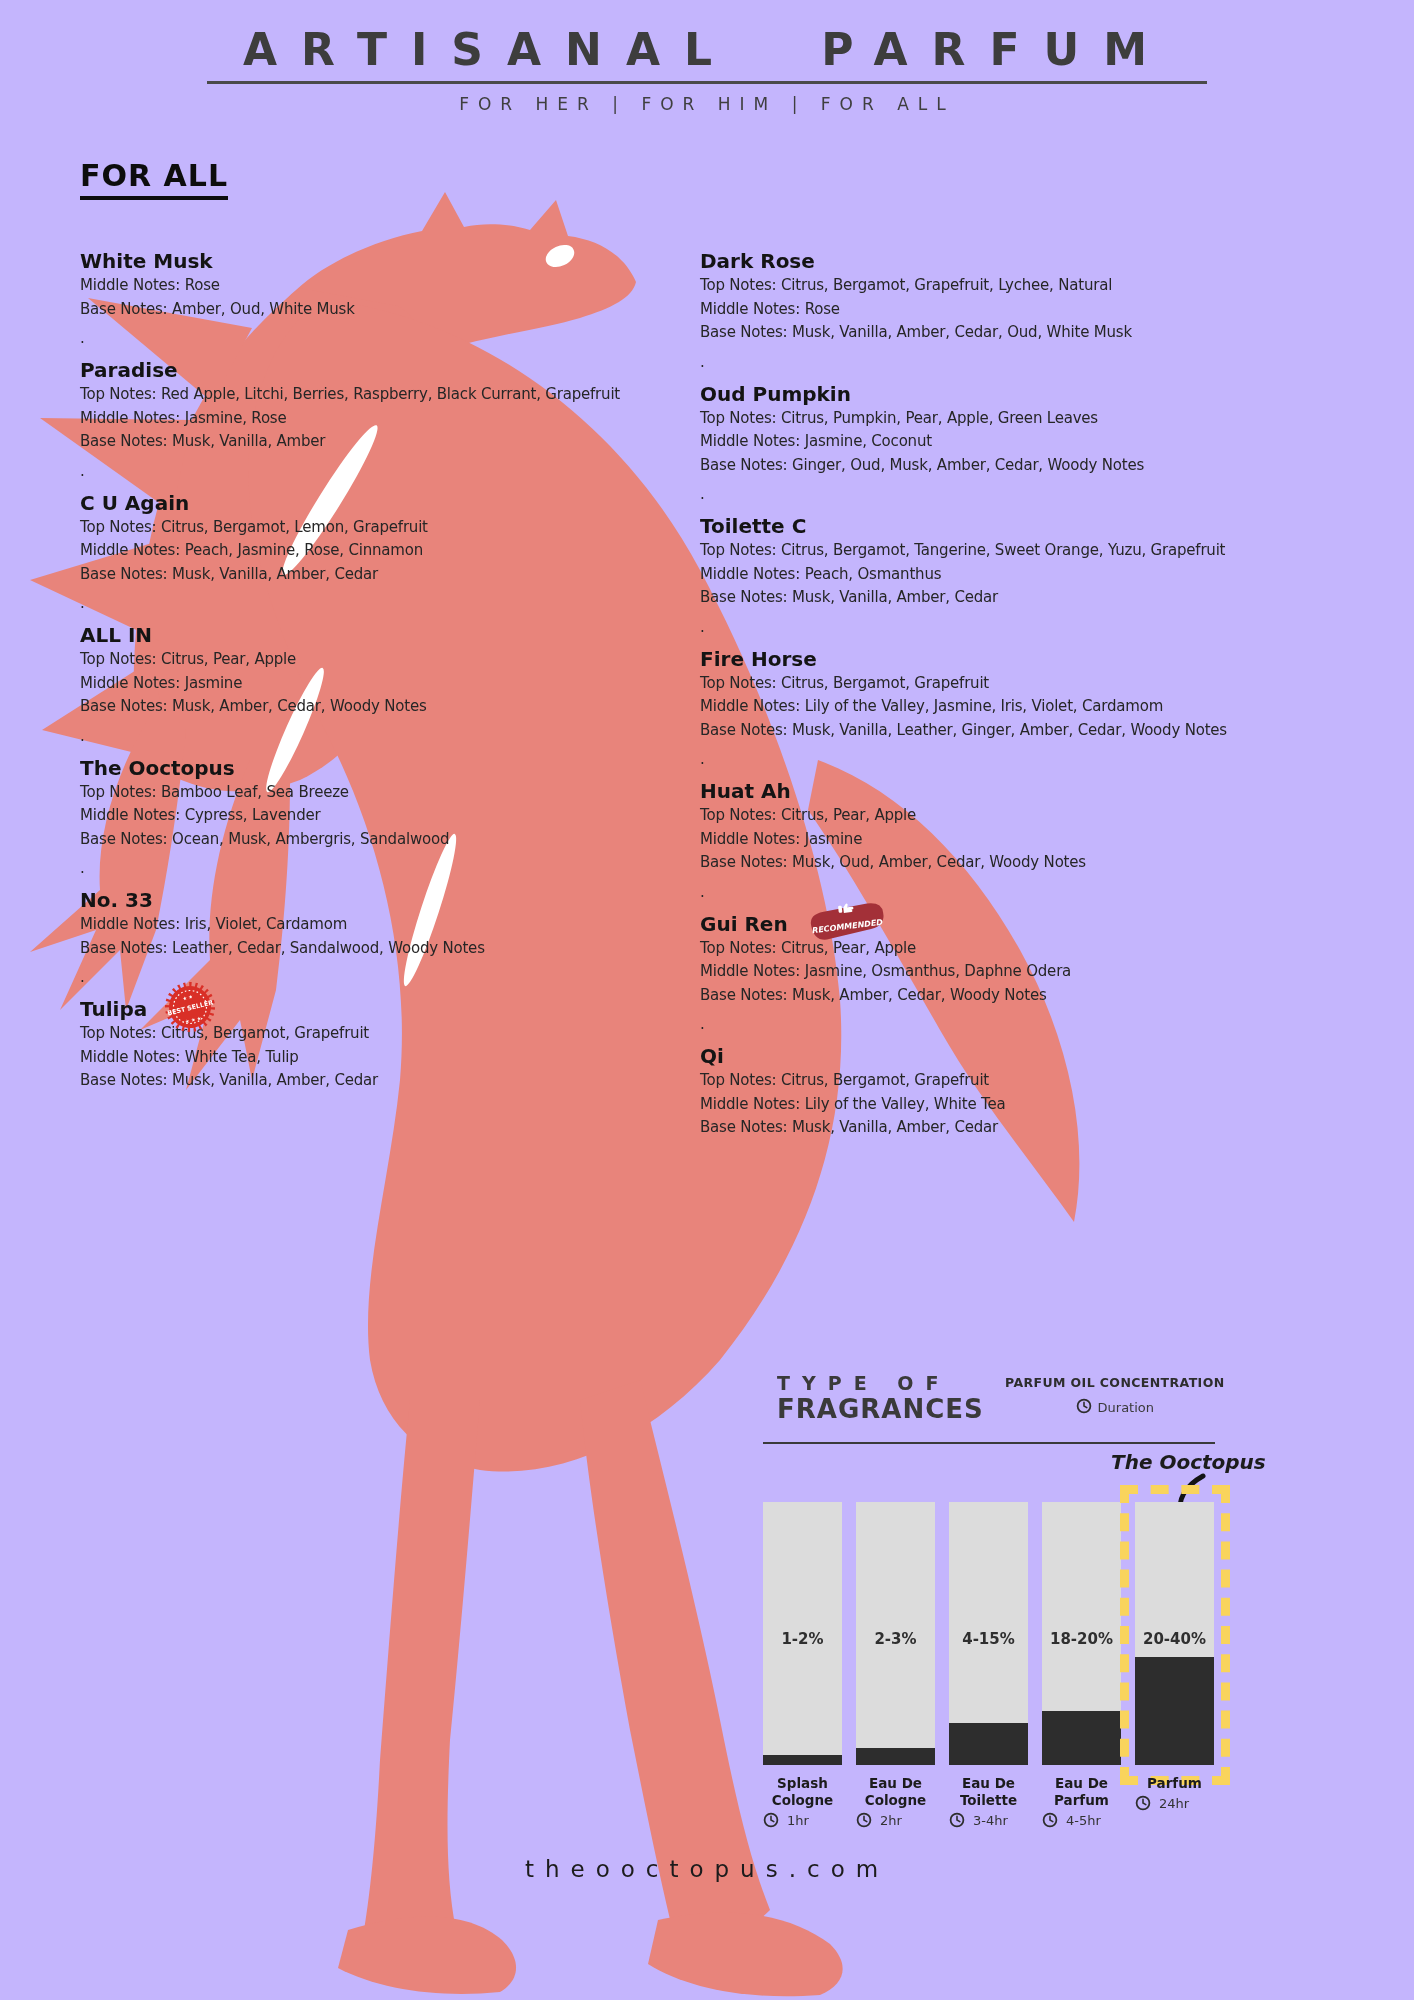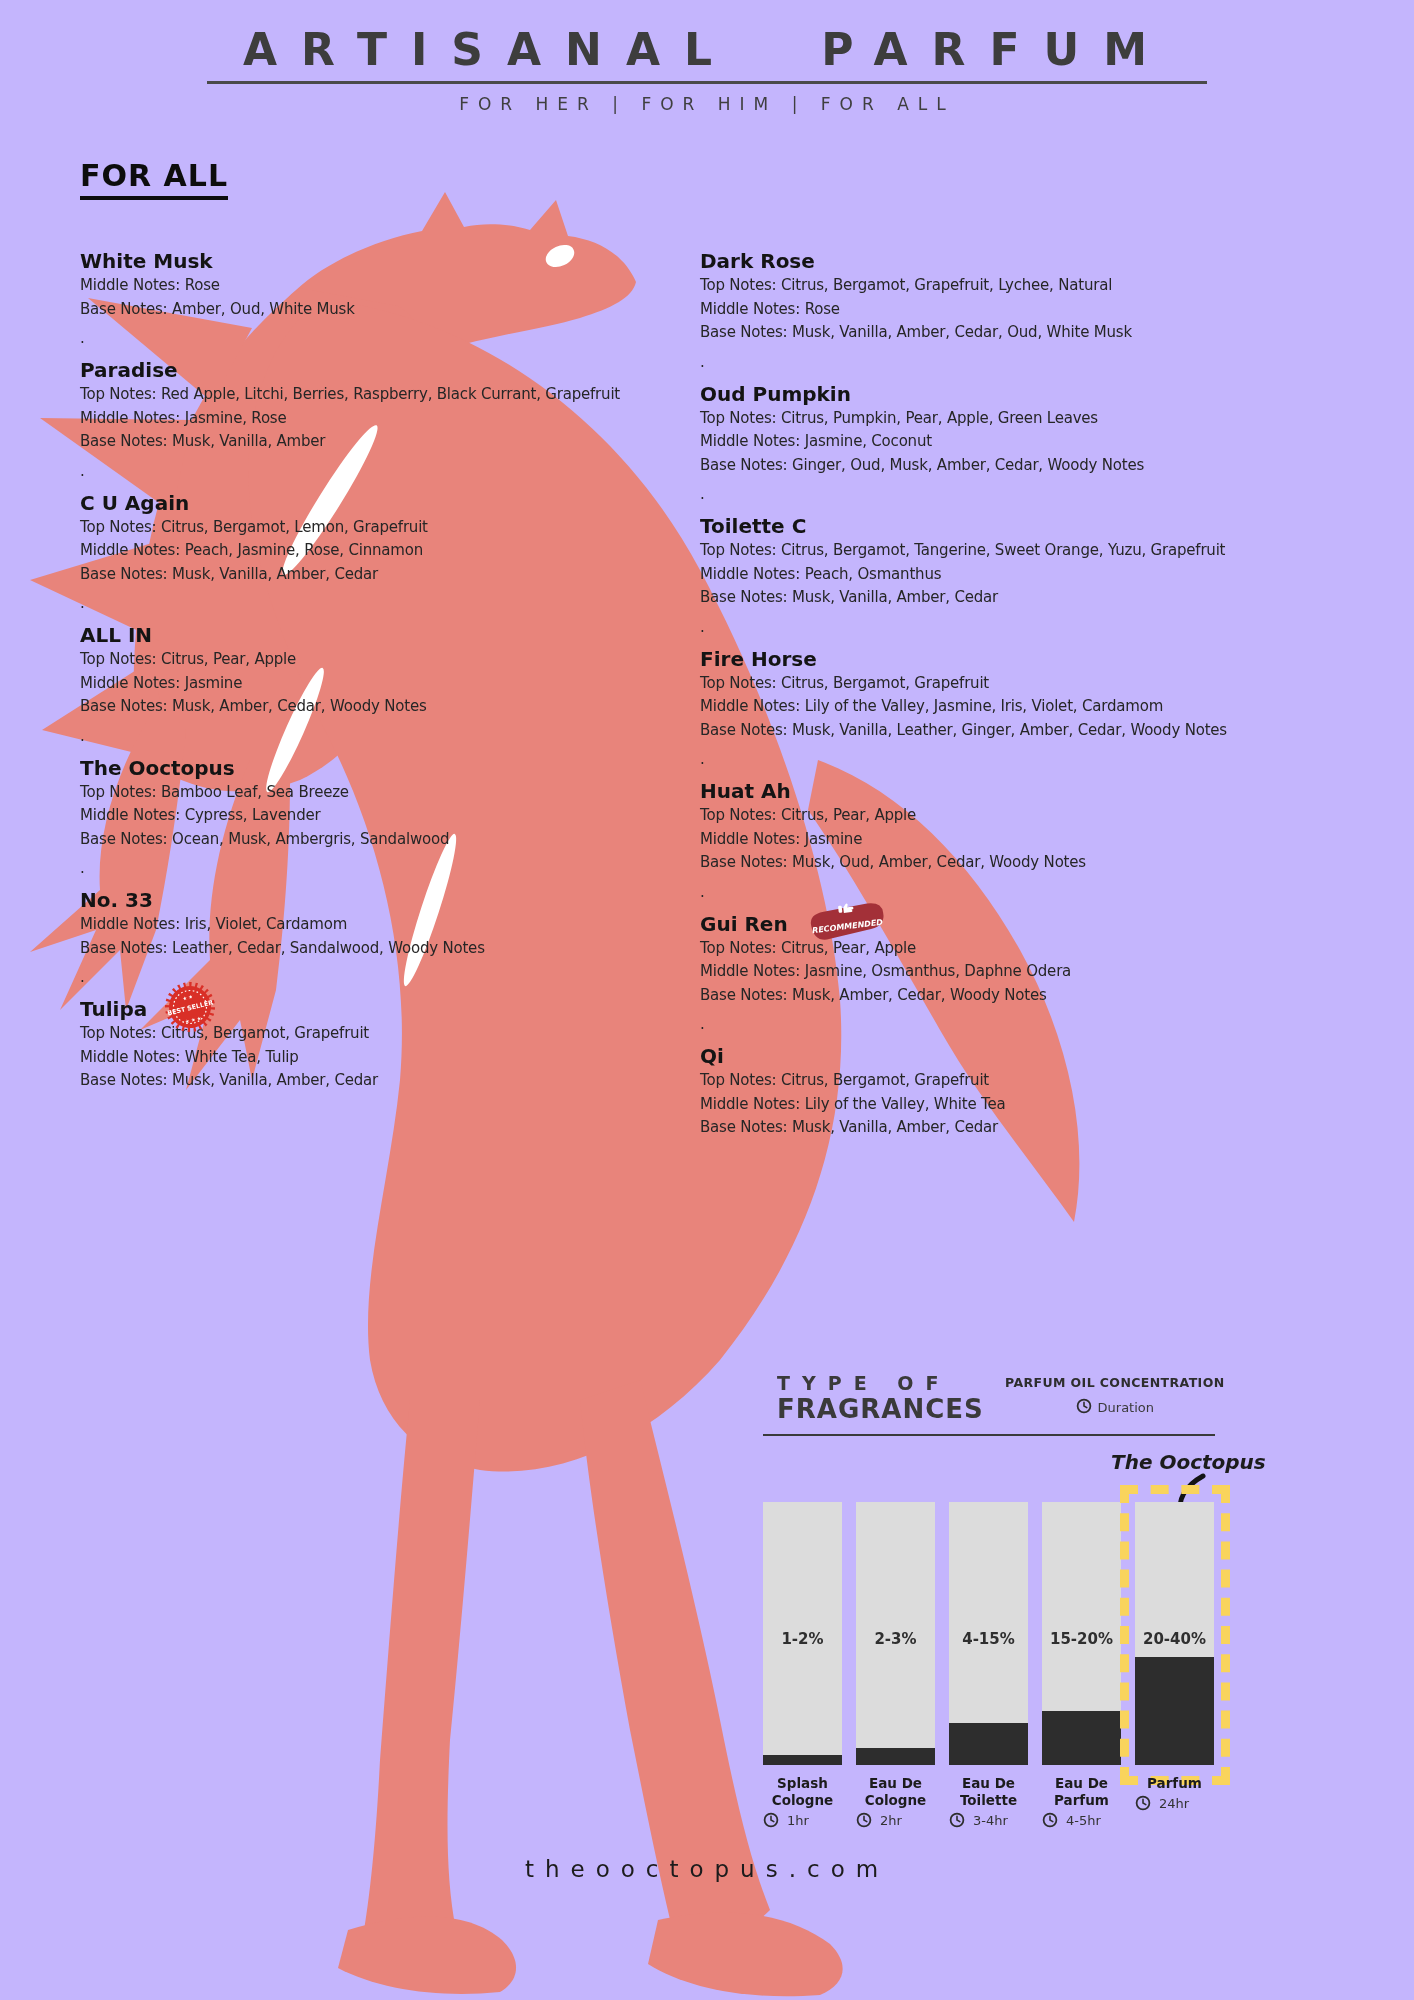--- a/index.html
+++ b/index.html
@@ -28,21 +28,21 @@
   .p-name{font-size:20px;font-weight:700;color:#141414;white-space:nowrap;line-height:26px;}
   .badge-slot{position:relative;width:60px;height:26px;}
   .badge-slot svg{position:absolute;left:2px;}
   .badge-stamp svg{top:-16px;}
   .badge-ribbon svg{top:-12px;}
   .p-line{font-size:15px;line-height:23.5px;color:#262626;white-space:nowrap;letter-spacing:-0.2px;}
   .p-sep{font-size:15px;color:#262626;height:34px;display:flex;align-items:center;}
 
   
   .chart{position:absolute;left:763px;top:1372px;width:452px;}
-  .chart-head{display:flex;align-items:stretch;padding-bottom:10px;border-bottom:2px solid #3a3a3a;}
+  .chart-head{display:flex;align-items:stretch;padding-bottom:18px;border-bottom:2px solid #3a3a3a;}
   .ch-left{width:204px;padding-left:14px;}
   .tof{font-size:19px;font-weight:700;letter-spacing:12px;color:#3a3a3a;white-space:nowrap;}
   .frag{font-size:26px;font-weight:700;letter-spacing:1px;color:#3a3a3a;white-space:nowrap;}
   .ch-div{width:2px;background:#3a3a3a;margin:0 12px;}
   .ch-right{flex:1;text-align:center;padding-top:3px;}
   .poc{font-size:12.5px;font-weight:700;letter-spacing:0.4px;color:#2e2e2e;white-space:nowrap;}
   .dur{margin-top:8px;font-size:13px;color:#3a3a3a;display:flex;align-items:center;justify-content:center;gap:6px;}
   .annotation{position:absolute;top:78px;left:348px;font-size:20px;font-weight:700;font-style:italic;
               color:#1c1c1c;white-space:nowrap;}
   .arrow-svg{position:absolute;top:98px;left:392px;}
@@ -337,21 +337,21 @@
             <div class="bar-pct">2-3%</div>
           </div>
           <div class="bar-wrap">
             <div class="bar-bg"></div>
             <div class="bar-fill" style="height: 16%;"></div>
             <div class="bar-pct">4-15%</div>
           </div>
           <div class="bar-wrap">
             <div class="bar-bg"></div>
             <div class="bar-fill" style="height: 20.5%;"></div>
-            <div class="bar-pct">15-20%</div>
+            <div class="bar-pct">18-20%</div>
           </div>
           <div class="bar-wrap">
             <div class="hl-frame"></div>
             <div class="bar-bg"></div>
             <div class="bar-fill" style="height: 41%;"></div>
             <div class="bar-pct">20-40%</div>
           </div>
         </div>
       <div class="bar-labels">
           <div class="bl-cell">

